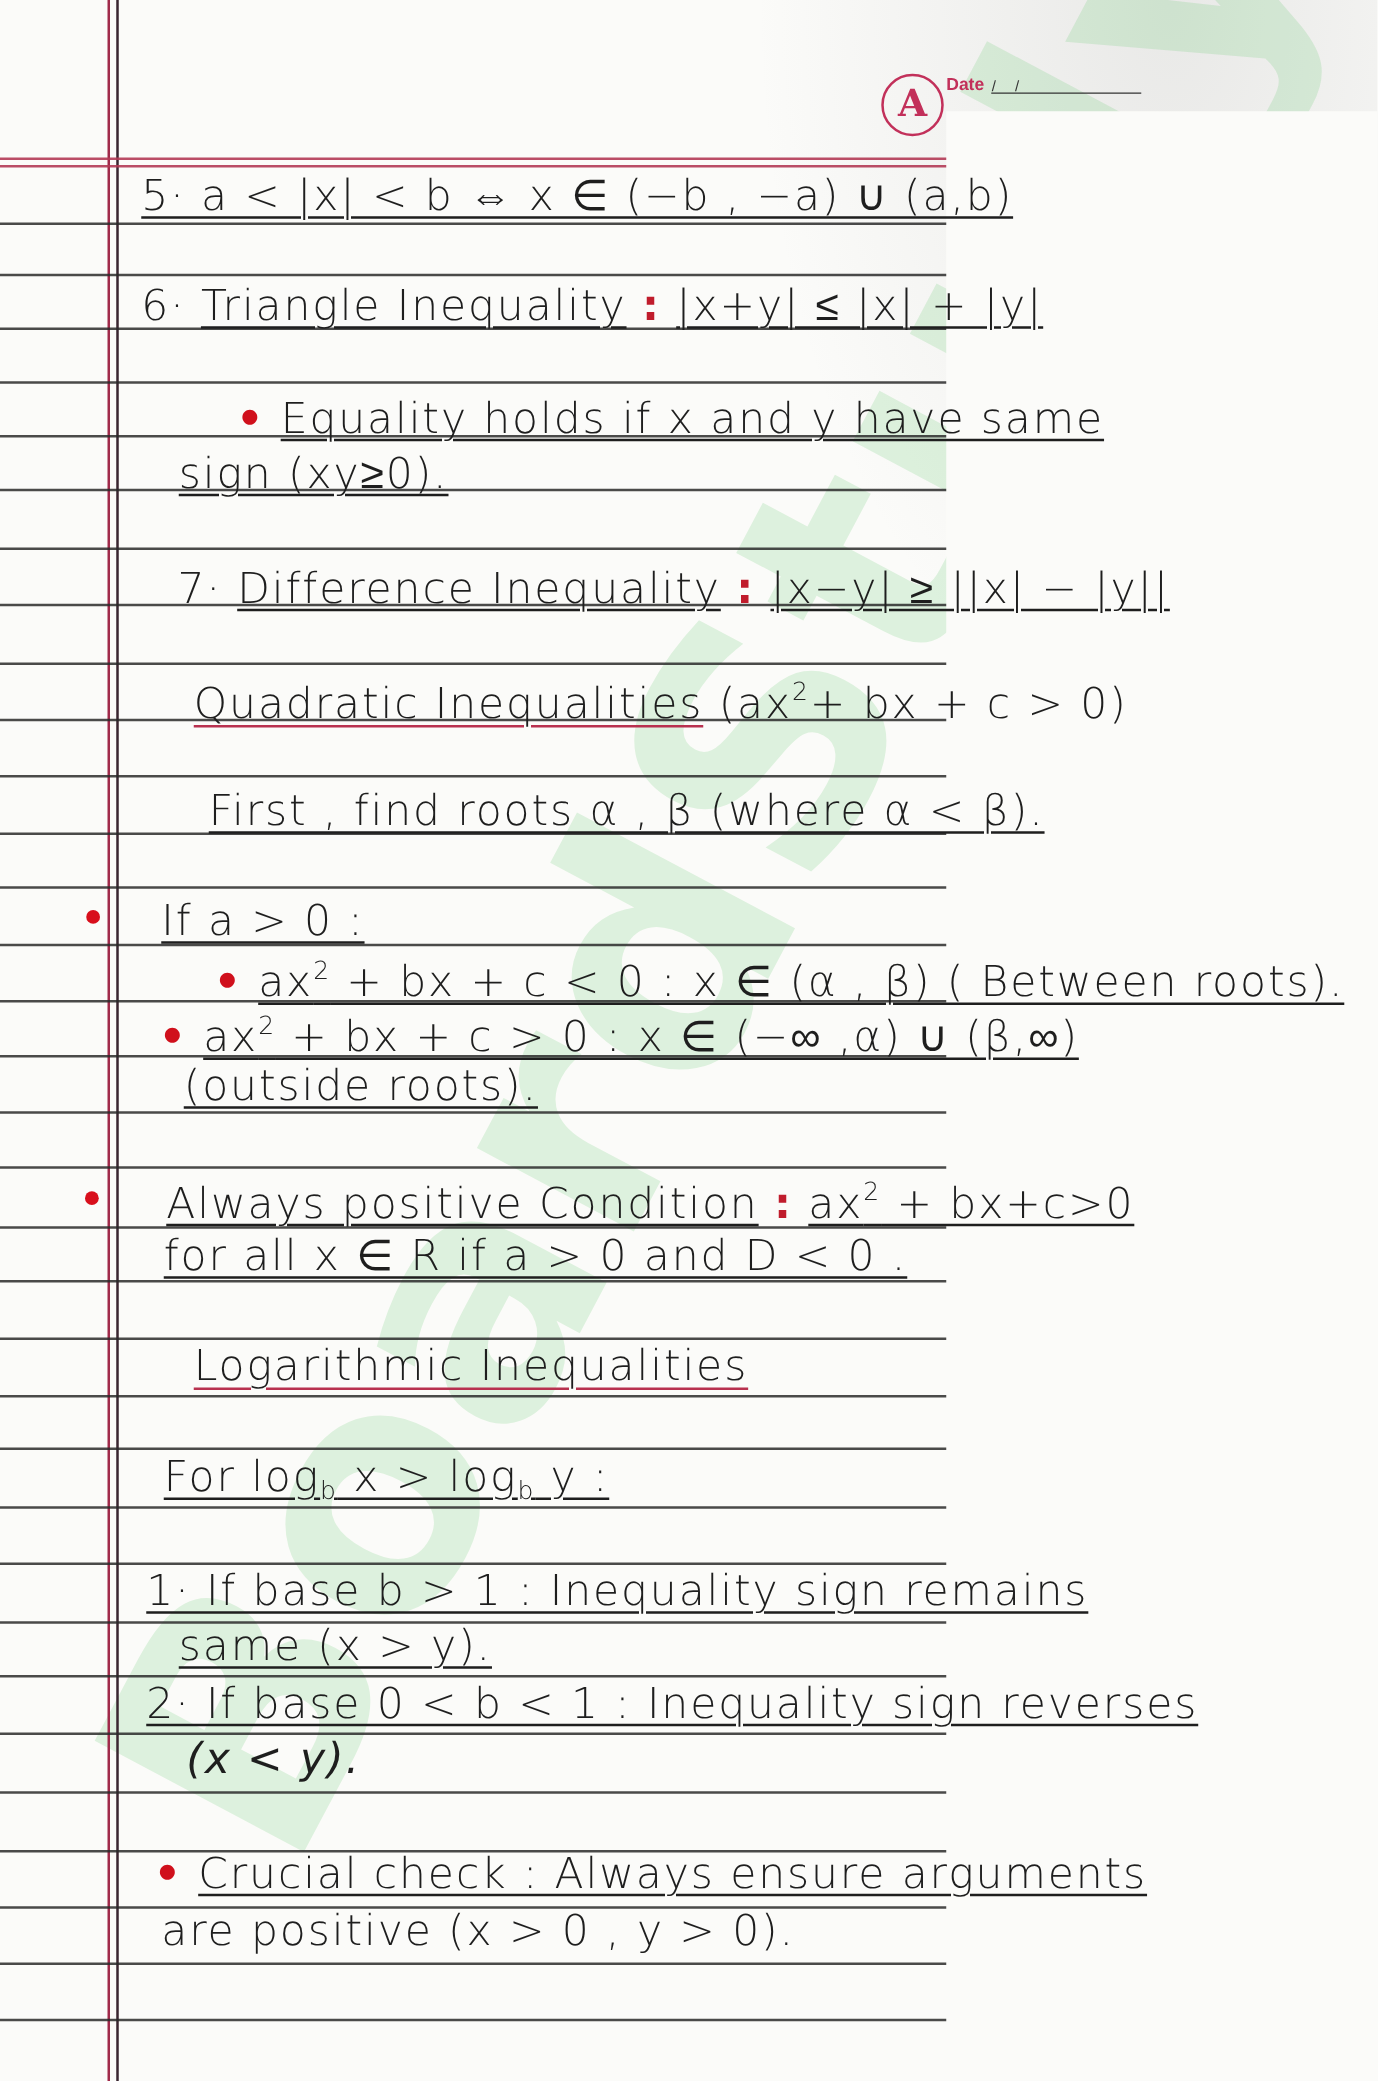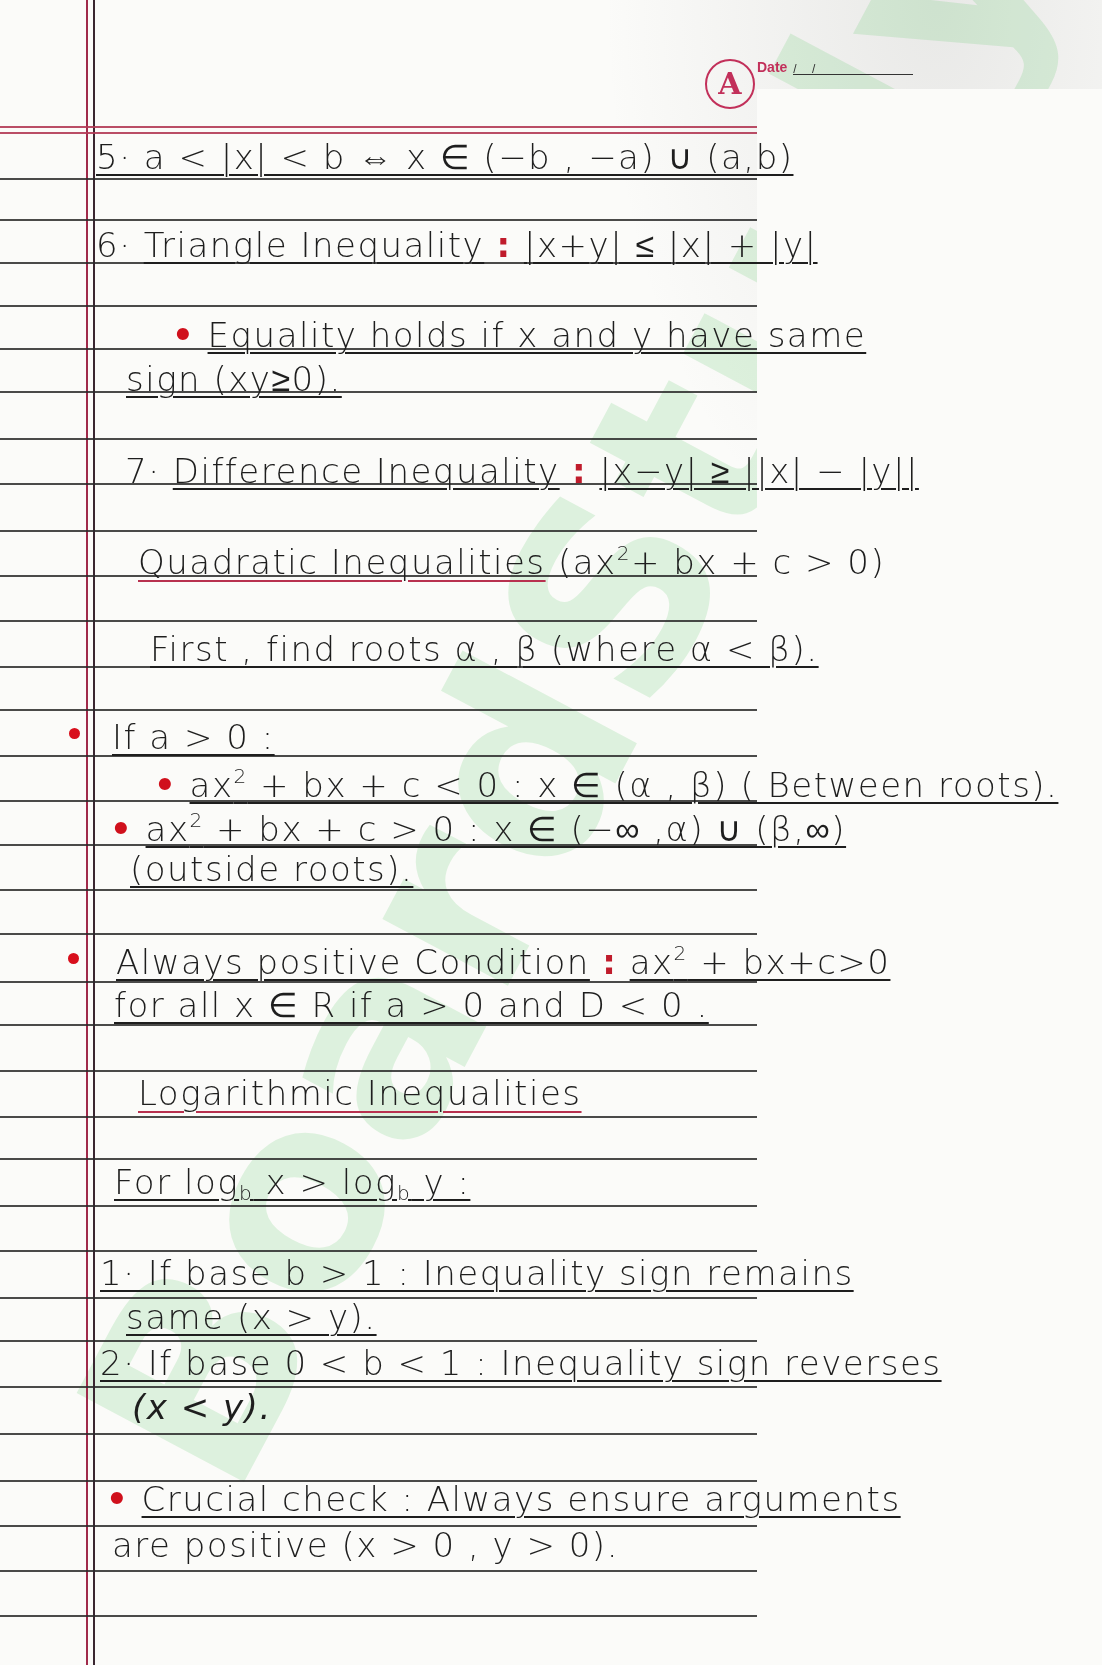--- a/index.html
+++ b/index.html
@@ -94,20 +94,21 @@
     
     .hw {
       position: absolute;
       font-family: "DejaVu Sans", sans-serif;
       font-size: 34px;
       font-weight: 300;
       color: #1e1e1e;
       letter-spacing: 1.5px;
       white-space: nowrap;
       line-height: 1;
+      padding-left: 17px;
     }
     .hw .ul {
       text-decoration: underline;
       text-decoration-thickness: 2px;
       text-underline-offset: 5px;
     }
     .hw .ul-red {
       text-decoration: underline;
       text-decoration-color: #b8314f;
       text-decoration-thickness: 2px;

